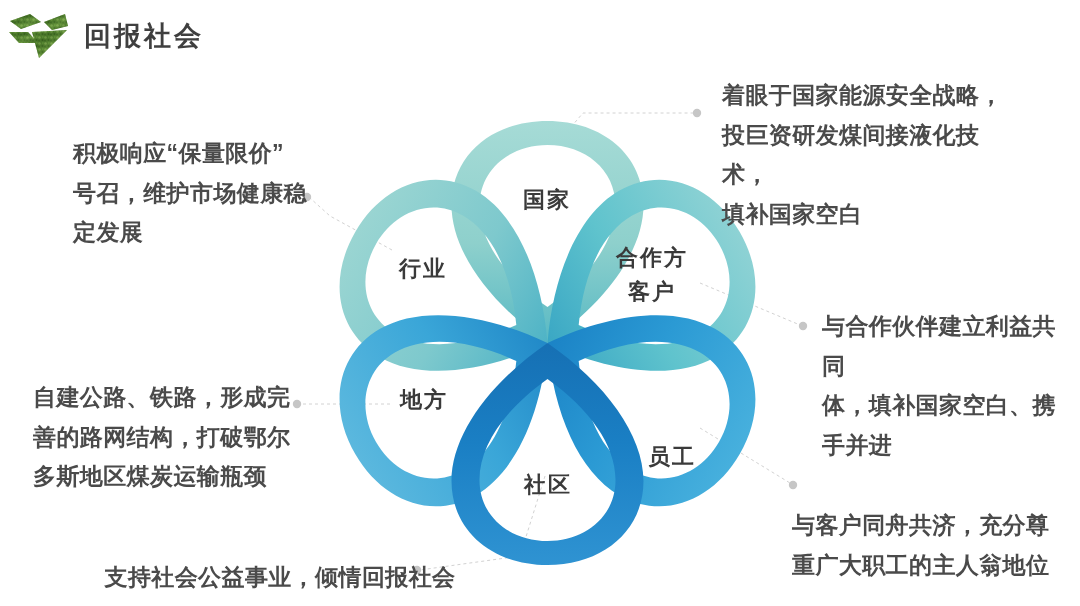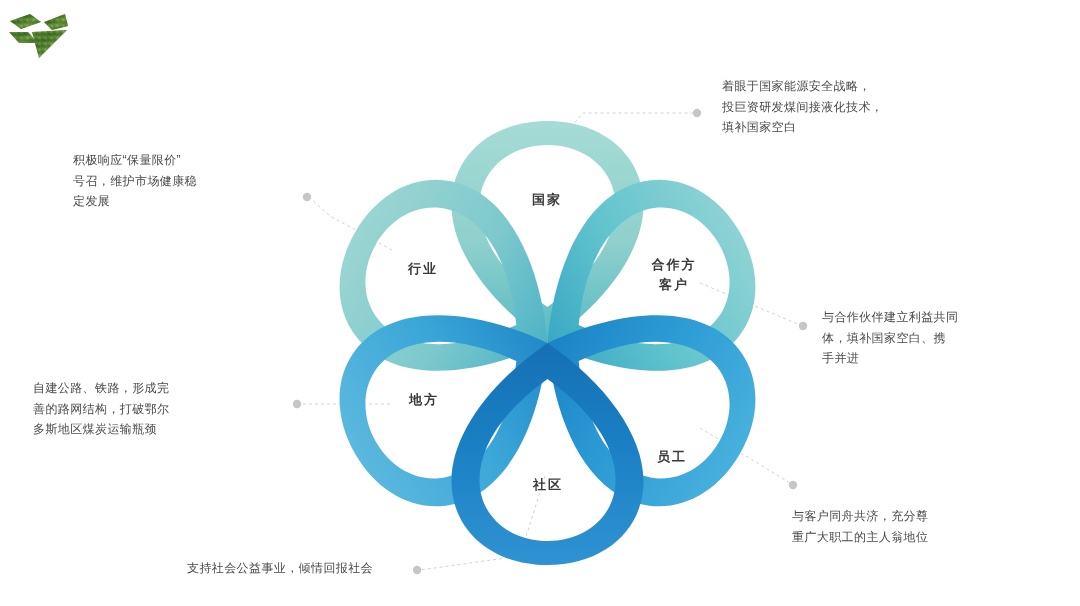--- a/index.html
+++ b/index.html
@@ -19,32 +19,32 @@
     font-size:27px; font-weight:bold; color:#3f3f3f;
     letter-spacing:3px; line-height:1;
   }
 
   
   .diagram { position:absolute; left:300px; top:95px; width:495px; height:470px; }
   .diagram svg { width:100%; height:100%; display:block; }
 
   .petal-label {
     position:absolute;
-    font-size:13px; font-weight:bold; color:#3a3a3a;
+    font-size:22px; font-weight:bold; color:#3a3a3a;
     letter-spacing:2px; text-align:center;
     line-height:1.55;
     white-space:pre-line;
     transform:translate(-50%,-50%);
   }
 
   
   .callout {
     position:absolute;
-    font-size:12px;
-    font-weight:normal;
+    font-size:23px;
+    font-weight:bold;
     color:#4a4a4a;
     line-height:1.72;
     letter-spacing:0.4px;
     white-space:pre-line;
   }
   .callout.right { text-align:left; }
   .callout.left  { text-align:left; }
 
   
   .connectors { position:absolute; inset:0; width:1080px; height:606px; pointer-events:none; }
@@ -77,20 +77,21 @@
       <path d="M36 10 L57 2 L60 14 L44 18 Z" fill="url(#leaf)"></path>
       <path d="M36 10 L57 2 L60 14 L44 18 Z" fill="url(#lg)" opacity="0.45"></path>
 
       <path d="M1 20 L20 20 L30 31 L11 31 Z" fill="url(#leaf)"></path>
       <path d="M1 20 L20 20 L30 31 L11 31 Z" fill="url(#lg)" opacity="0.45"></path>
 
       <path d="M24 20 L59 18 L31 46 Z" fill="url(#leaf)"></path>
       <path d="M24 20 L59 18 L31 46 Z" fill="url(#lg)" opacity="0.40"></path>
     </svg>
   </span>
+  <span class="header-title">回报社会</span>
 </div>
 
 <svg class="connectors" viewBox="0 0 1080 606">
   <g fill="none" stroke="#d2d2d2" stroke-width="1" stroke-dasharray="3 3">
 
     <path d="M571,127 L583,113 L694,113"></path>
 
     <path d="M700,283 L800,325"></path>
 
     <path d="M700,428 L790,483"></path>
@@ -164,21 +165,21 @@
       <use href="#petal" fill="url(#g-country)" transform="rotate(0)"></use>
       <use href="#petal" fill="url(#g-industry)" transform="rotate(-60)"></use>
       <use href="#petal" fill="url(#g-partner)" transform="rotate(60)"></use>
       <use href="#petal" fill="url(#g-local)" transform="rotate(-120)"></use>
       <use href="#petal" fill="url(#g-employee)" transform="rotate(120)"></use>
       <use href="#petal" fill="url(#g-community)" transform="rotate(180)"></use>
     </g>
   </svg>
 
   <div class="petal-label" style="left:247px; top:105px;">国家</div>
-  <div class="petal-label" style="left:374px; top:180px;">合作方
+  <div class="petal-label" style="left:352px; top:180px;">合作方
 客户</div>
   <div class="petal-label" style="left:372px; top:315px;margin-top:47px;">员工</div>
   <div class="petal-label" style="left:248px; top:390px;">社区</div>
   <div class="petal-label" style="left:124px; top:305px;">地方</div>
   <div class="petal-label" style="left:123px; top:174px;">行业</div>
 </div>
 
 <div class="callout right" style="left:722px; top:76px; width:300px;">着眼于国家能源安全战略，
 投巨资研发煤间接液化技术，
 填补国家空白</div>
@@ -189,15 +190,15 @@
 
 <div class="callout right" style="left:792px; top:506px; width:280px;">与客户同舟共济，充分尊
 重广大职工的主人翁地位</div>
 
 <div class="callout" style="left:80px; top:558px; width:400px;text-align:center;">支持社会公益事业，倾情回报社会</div>
 
 <div class="callout left" style="left:33px; top:378px; width:270px;">自建公路、铁路，形成完
 善的路网结构，打破鄂尔
 多斯地区煤炭运输瓶颈</div>
 
-<div class="callout left" style="left:73px; top:150px; width:250px;">积极响应“保量限价”
+<div class="callout left" style="left:73px; top:134px; width:250px;">积极响应“保量限价”
 号召，维护市场健康稳
 定发展</div>
 
 </body></html>

